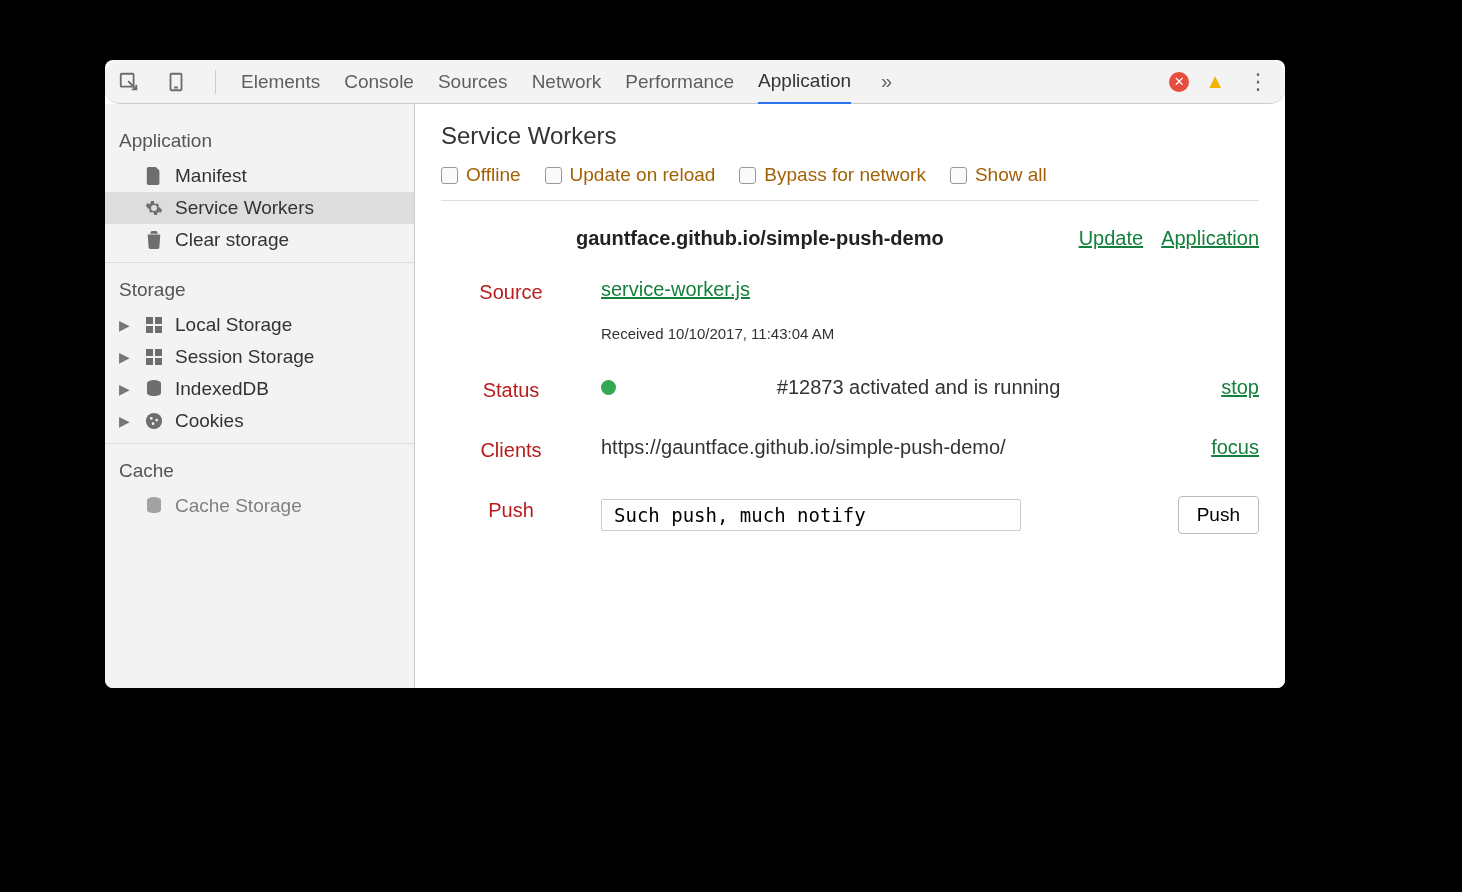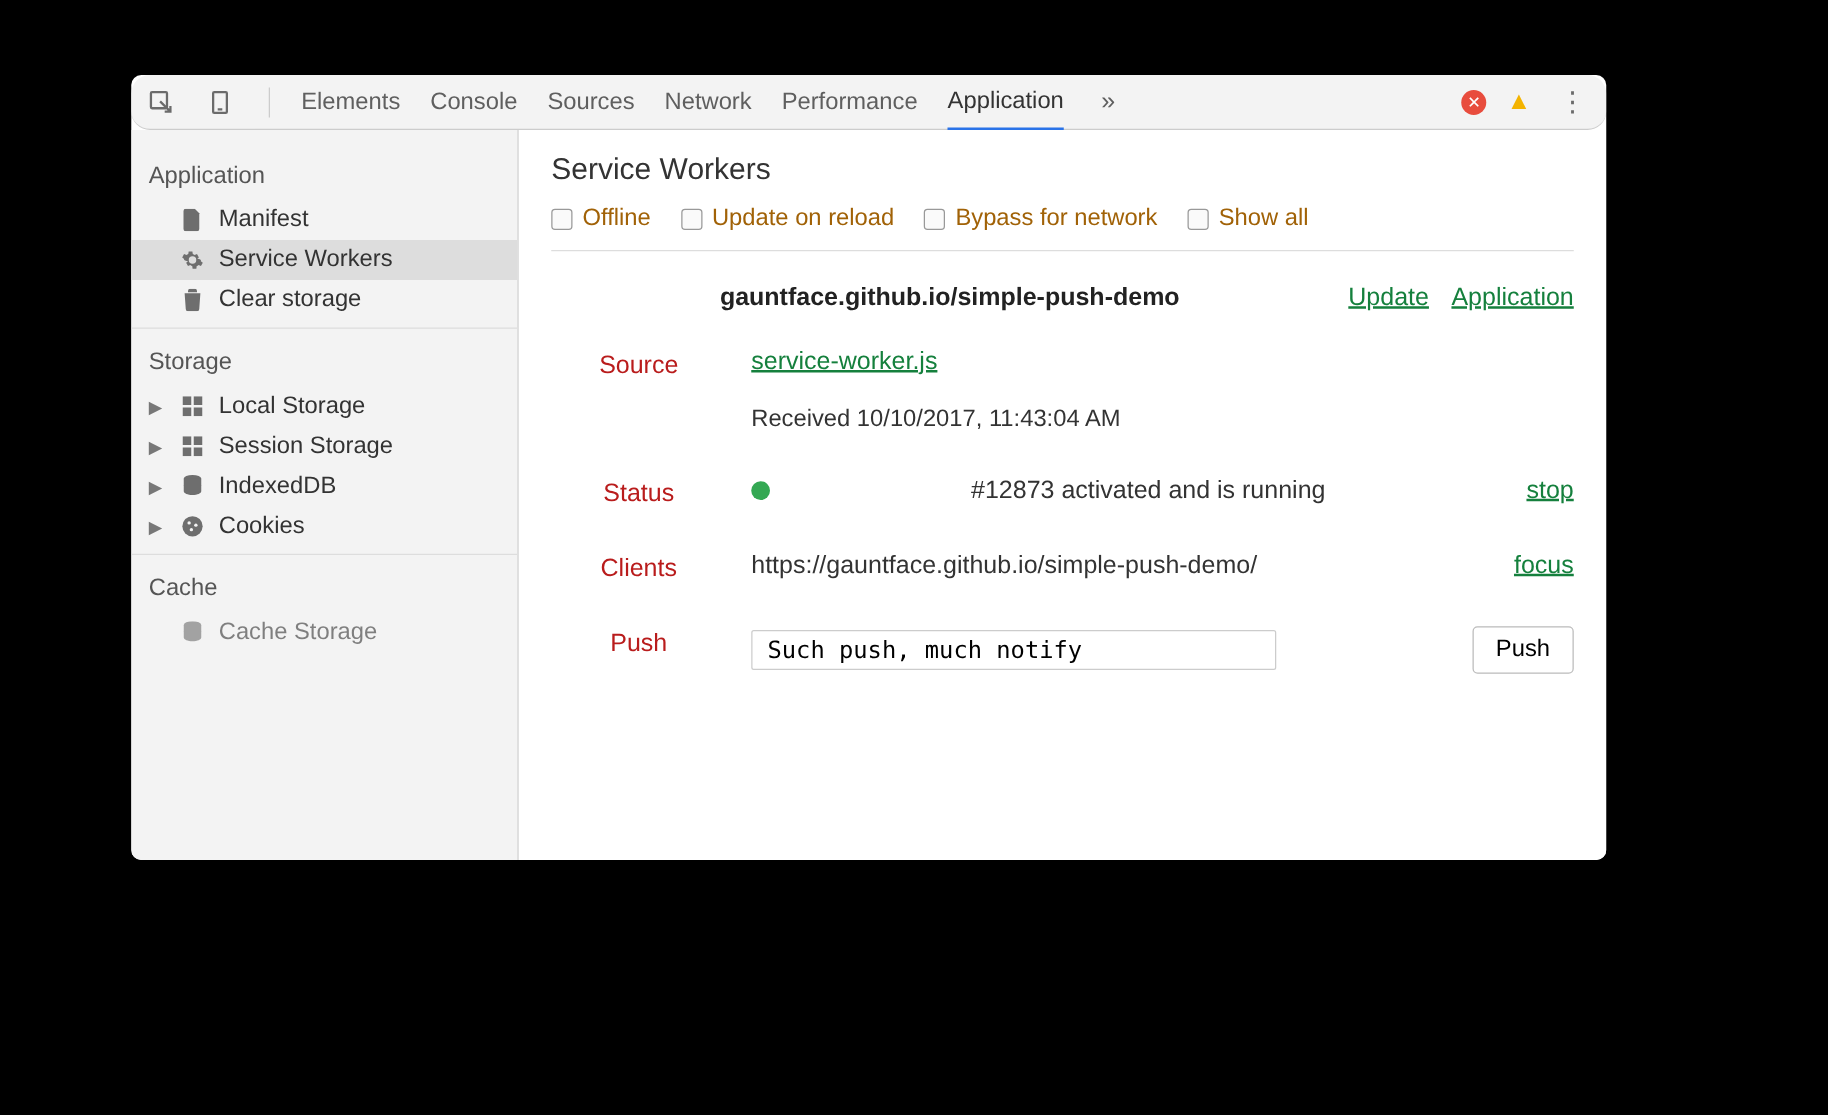--- a/index.html
+++ b/index.html
@@ -124,21 +124,21 @@
     border-radius: 2px;
     width: 420px;
   }
   .push-btn {
     font-size: 19px;
     padding: 7px 18px;
     border: 1px solid #bbb;
     border-radius: 4px;
     background: #fff;
   }
-  .sub { color: #333; font-size: 19px; margin-top: 12px; }
+  .sub { color: #333; font-size: 15px; margin-top: 12px; }
 </style>
 </head>
 <body>
 
 <div class="window">
 
 
   <div class="toolbar">
     <div class="tool-icon">
       <svg width="22" height="22" viewBox="0 0 24 24" fill="none" stroke="#6b6b6b" stroke-width="2">

